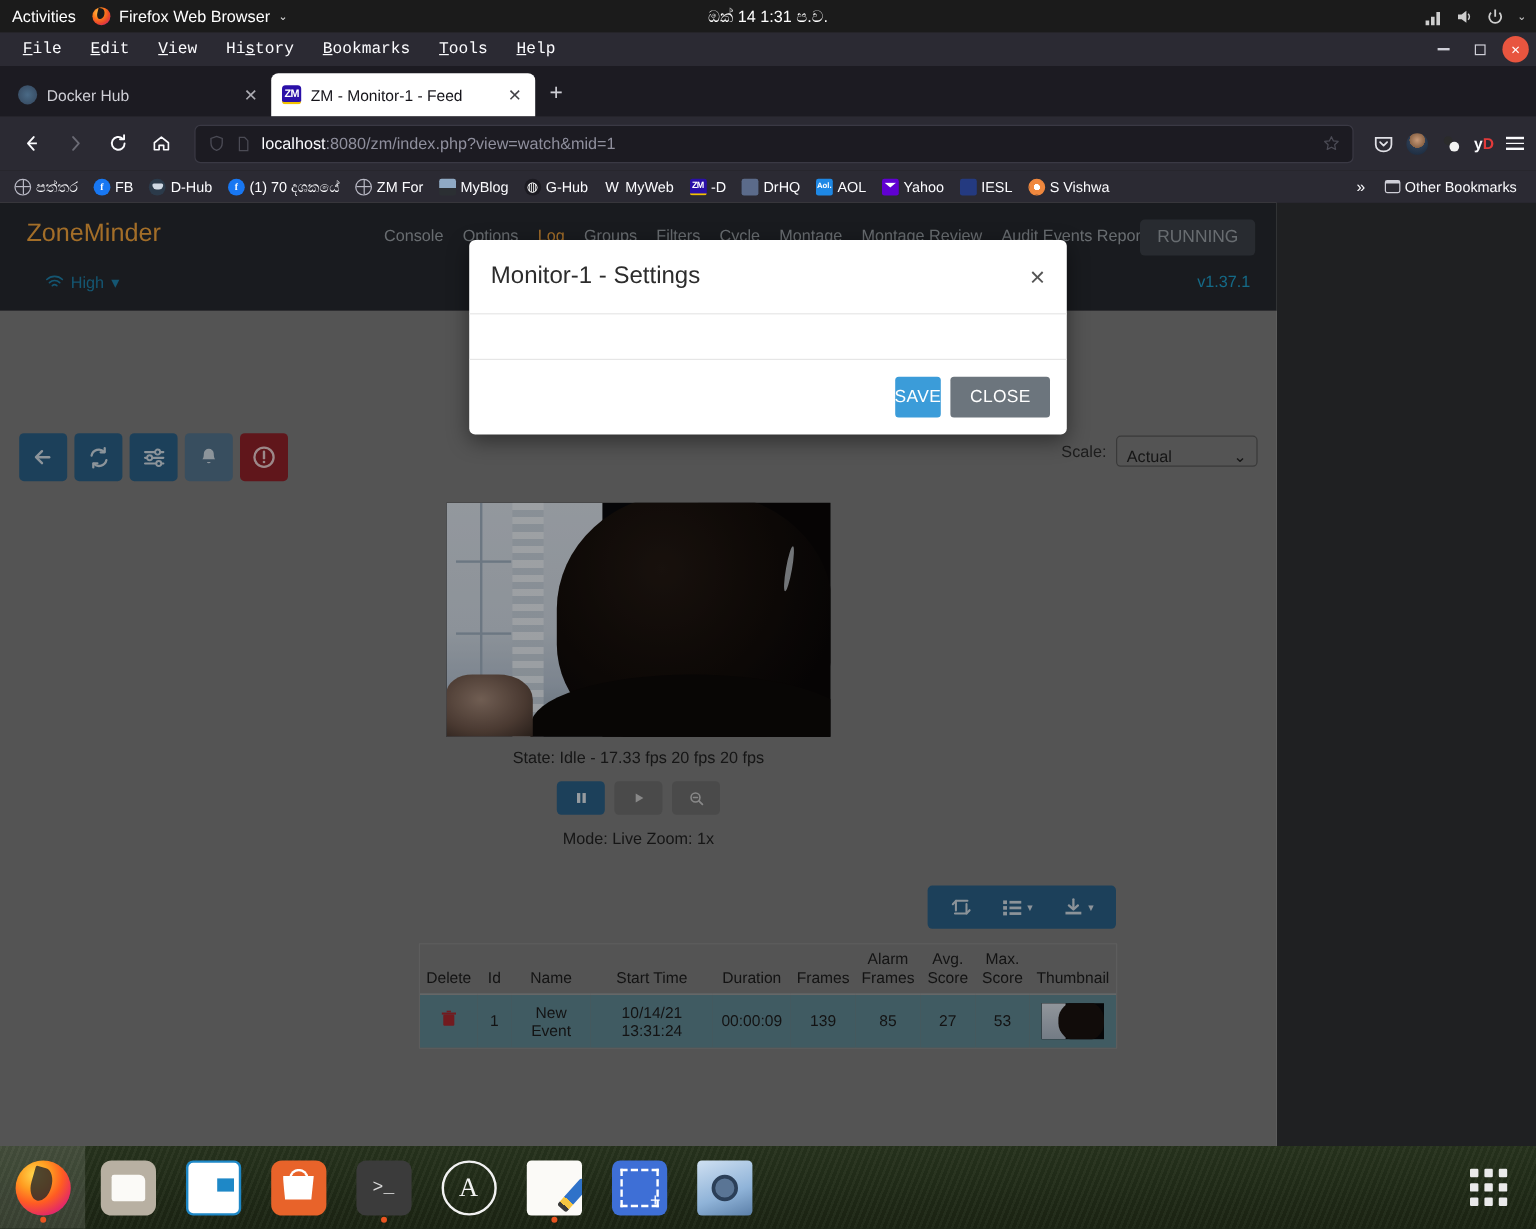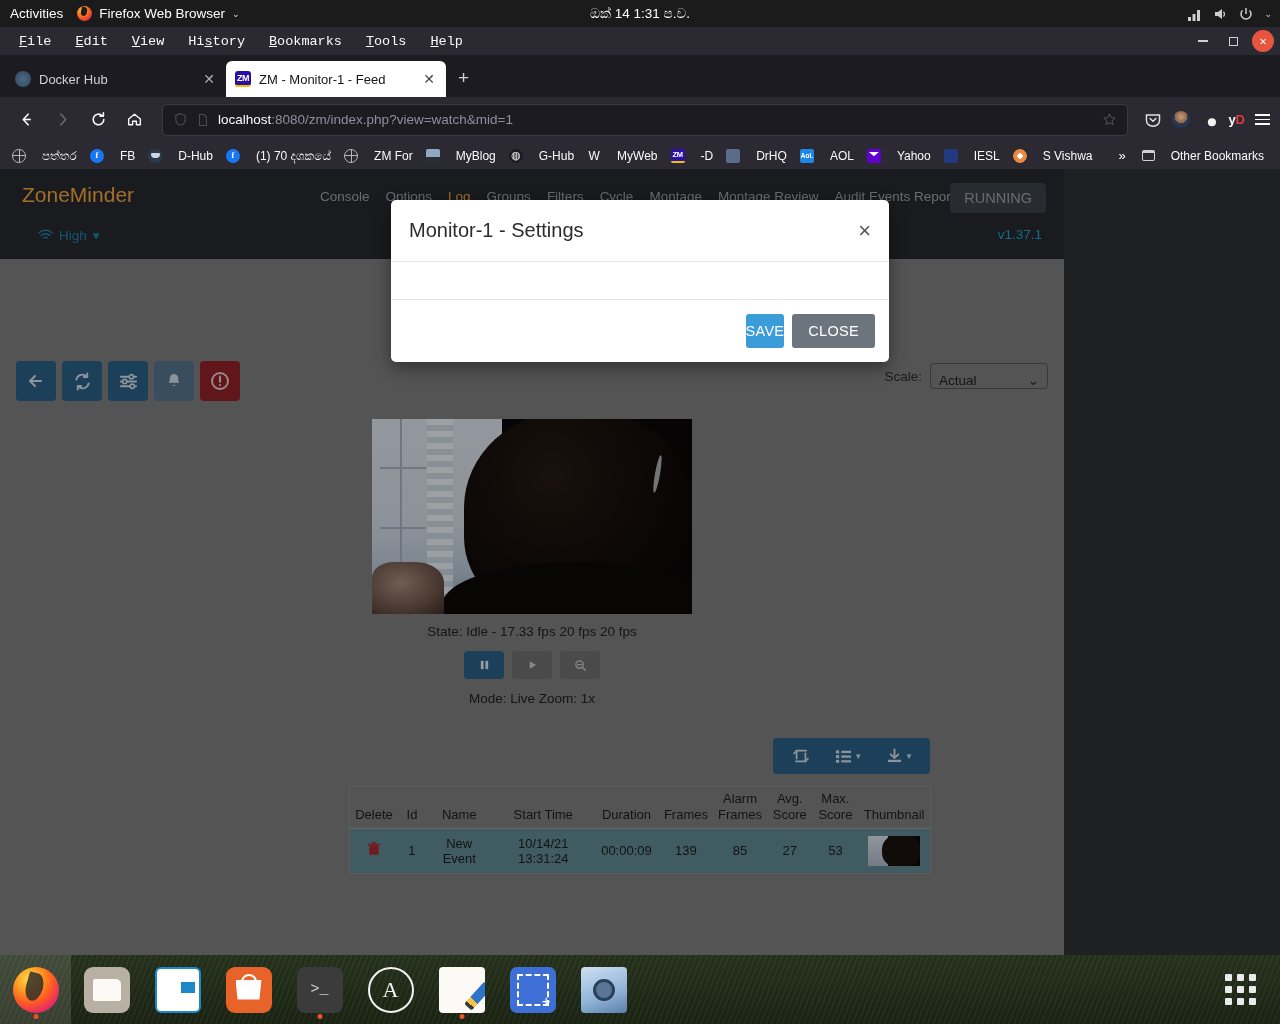--- a/index.html
+++ b/index.html
@@ -108,21 +108,21 @@
   .yd span { color: #e23a3a; }
   .hamburger { display:flex; flex-direction: column; gap:3px; }
   .hamburger i { display:block; width: 15px; height: 1.7px; background: #fbfbfe; }
 
   
   .ff-bookmarks {
     position: absolute; top: 142px; left: 0; width: 1280px; height: 27px;
     background: #2b2a33; display: flex; align-items: center; padding: 0 6px;
     font-size: 12px; color: #fbfbfe; gap: 1px;
   }
-  .bm { display: flex; align-items: center; gap: 16px; padding: 3px 6px; border-radius: 3px; white-space: nowrap; }
+  .bm { display: flex; align-items: center; gap: 4px; padding: 3px 6px; border-radius: 3px; white-space: nowrap; }
   .bm-ico { width: 14px; height: 14px; flex: 0 0 14px; border-radius: 2px;
             display:flex; align-items:center; justify-content:center; font-size:8px; color:#fff;}
   .bm-globe { border: 1.4px solid #b8b8c4; border-radius: 50%; background: none; position: relative; }
   .bm-globe::before { content:""; position:absolute; left:0; right:0; top:5px; height:1.3px; background:#b8b8c4; }
   .bm-globe::after { content:""; position:absolute; top:0; bottom:0; left:5.5px; width:1.3px; background:#b8b8c4; }
   .bm-fb { background: #1877f2; border-radius: 50%; font-weight: bold; font-family: "Liberation Serif", serif; }
   .bm-dhub { background: #2b3a4a; border-radius: 50%; }
   .bm-dhub::after { content:""; display:block; width:9px; height:5px; background:#cfd8e3; border-radius: 2px 2px 6px 6px;}
   .bm-myblog { background: linear-gradient(#8fa9c4 0 55%, #2b2f33 55% 100%); }
   .bm-zm { background: #2a10a8; font-weight: bold; font-size: 7.5px; letter-spacing:-.5px; border-bottom: 2px solid #f2c200;}

